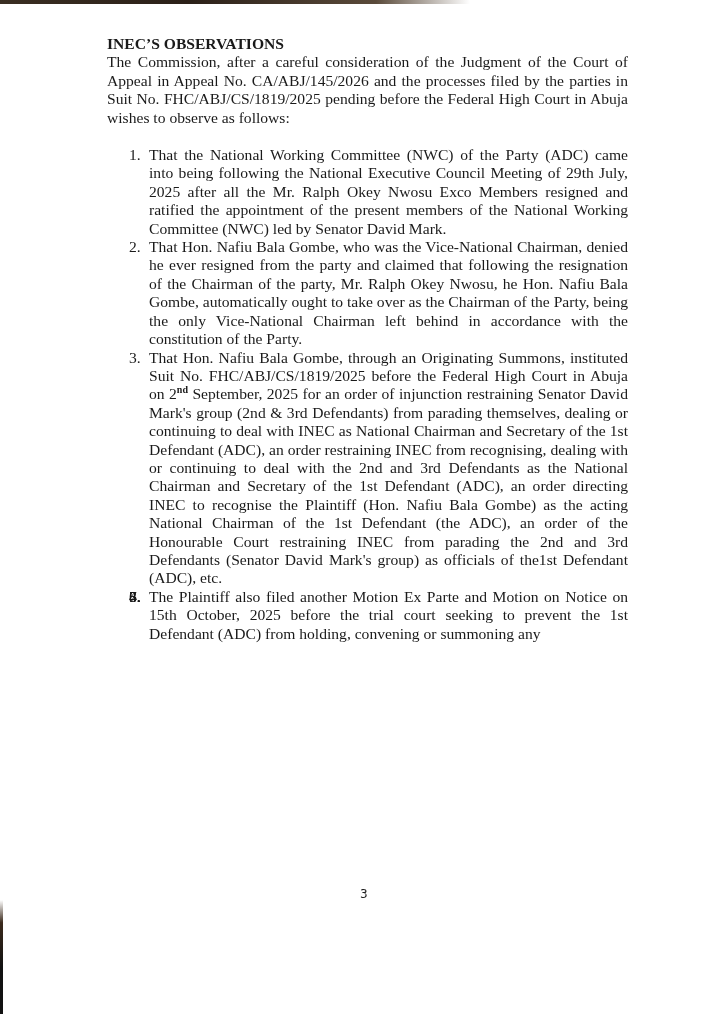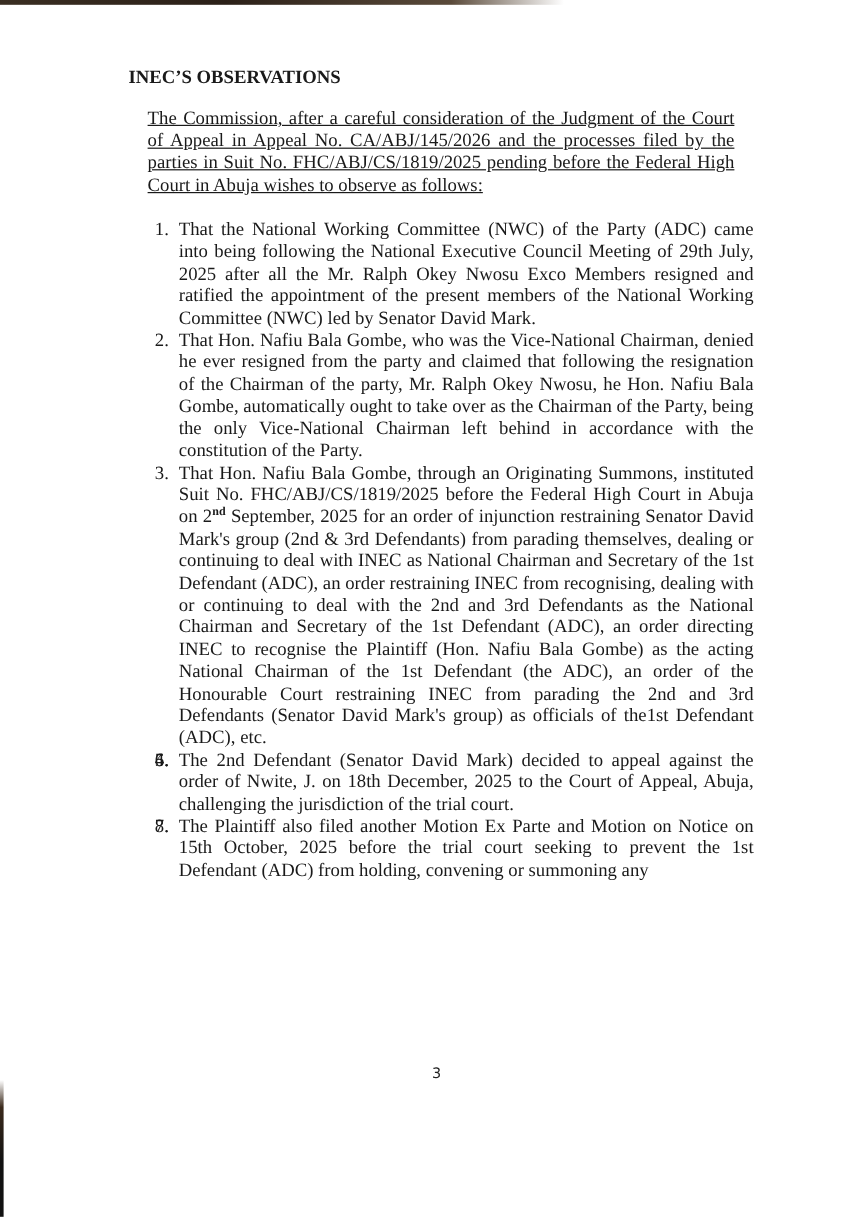--- a/index.html
+++ b/index.html
@@ -27,35 +27,34 @@
       position: absolute;
       left: 0;
       top: 900px;
       width: 3px;
       height: 114px;
       background: linear-gradient(to bottom, rgba(0,0,0,0) 0%, #3b2a1c 20%, #111 60%, #111 100%);
     }
     .page {
       position: absolute;
       left: 107px;
-      top: 56px;
+      top: 35px;
       width: 521px;
       font-size: 15.6px;
       line-height: 18.4px;
     }
     .heading {
       font-weight: bold;
       margin: 0;
       font-size: 15.6px;
       line-height: 18.4px;
     }
     .intro {
-      margin: 16px;
+      margin: 0;
       text-align: justify;
-      text-decoration: underline;
     }
     ol.obs {
       list-style: none;
       margin: 19px 0 0 0;
       padding: 0;
     }
     ol.obs li {
       position: relative;
       padding-left: 42px;
       text-align: justify;
@@ -103,21 +102,20 @@
       <span><span>That Hon. Nafiu Bala Gombe, through an Originating Summons, instituted Suit No. FHC/ABJ/CS/1819/2025 before the Federal High Court in Abuja on 2</span><sup>nd</sup><span> September, 2025 for an order of injunction restraining Senator David Mark's group (2nd &amp; 3rd Defendants) from parading themselves, dealing or continuing to deal with INEC as National Chairman and Secretary of the 1st Defendant (ADC), an order restraining INEC from recognising, dealing with or continuing to deal with the 2nd and 3rd Defendants as the National Chairman and Secretary of the 1st Defendant (ADC), an order directing INEC to recognise the Plaintiff (Hon. Nafiu Bala Gombe) as the acting National Chairman of the 1st Defendant (the ADC), an order of the Honourable Court restraining INEC from parading the 2nd and 3rd Defendants (Senator David Mark's group) as officials of the1st Defendant (ADC), etc.</span></span>
     </li>
     <li>
       <span class="num">4.</span>
     </li>
     <li>
       <span class="num">5.</span>
     </li>
     <li>
       <span class="num">6.</span>
-      <span>The 2nd Defendant (Senator David Mark) decided to appeal against the order of Nwite, J. on 18th December, 2025 to the Court of Appeal, Abuja, challenging the jurisdiction of the trial court.</span>
     </li>
     <li>
       <span class="num">7.</span>
     </li>
     <li>
       <span class="num">8.</span>
       <span>The Plaintiff also filed another Motion Ex Parte and Motion on Notice on 15th October, 2025 before the trial court seeking to prevent the 1st Defendant (ADC) from holding, convening or summoning any</span>
     </li>
   </ol>
 </div>

